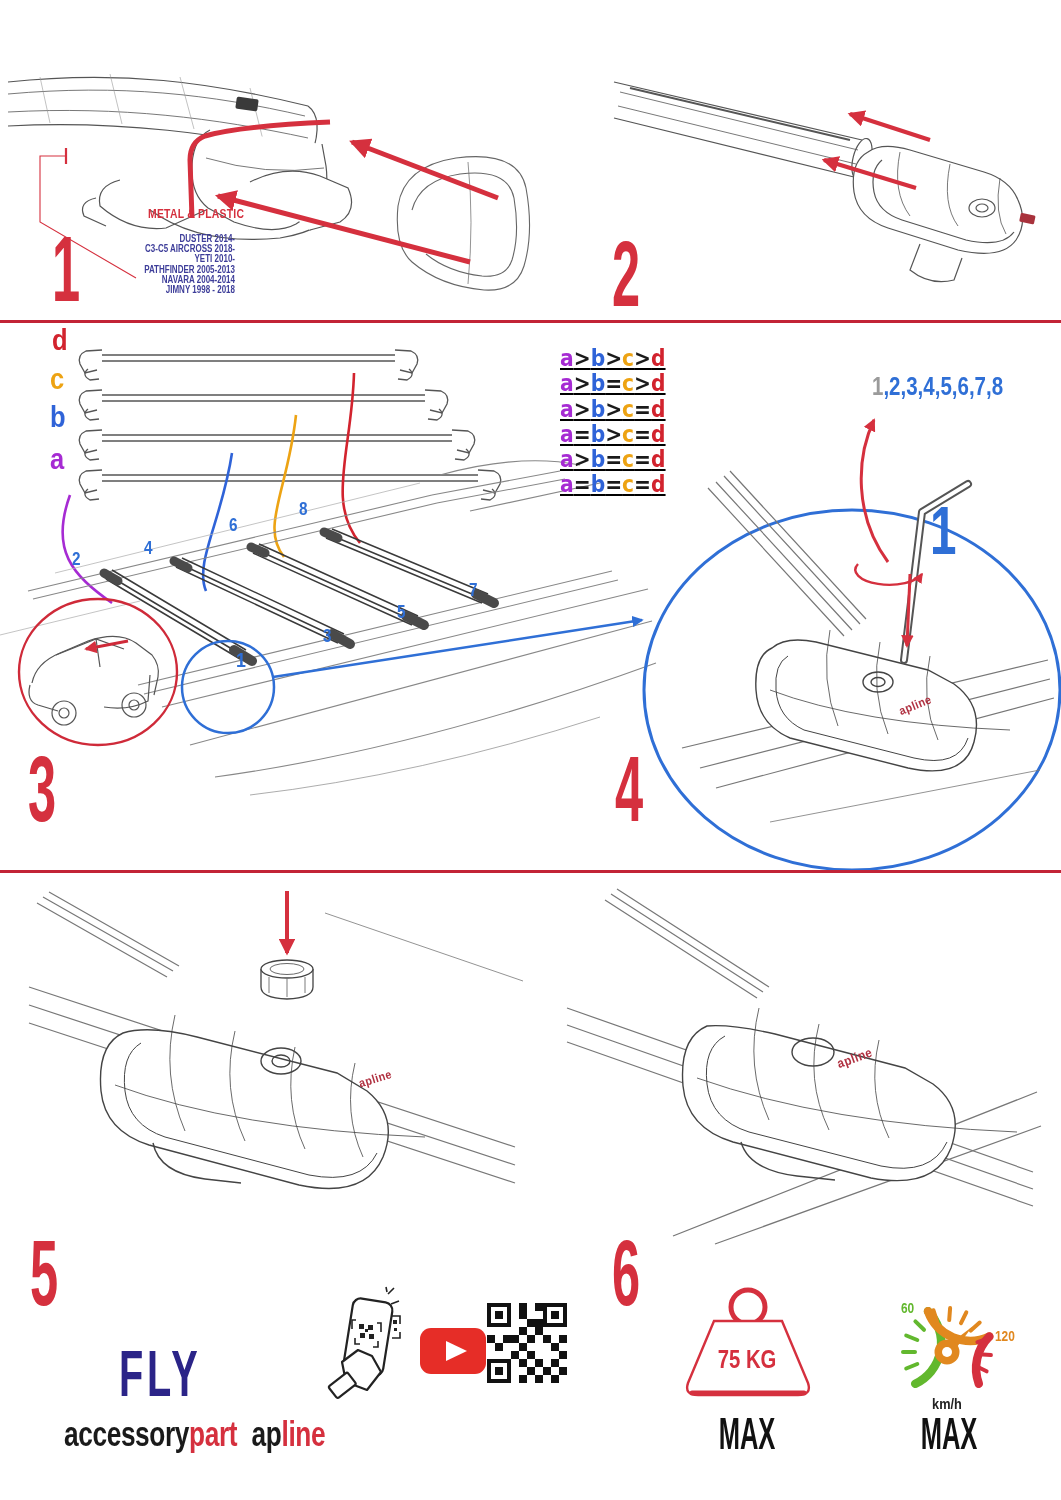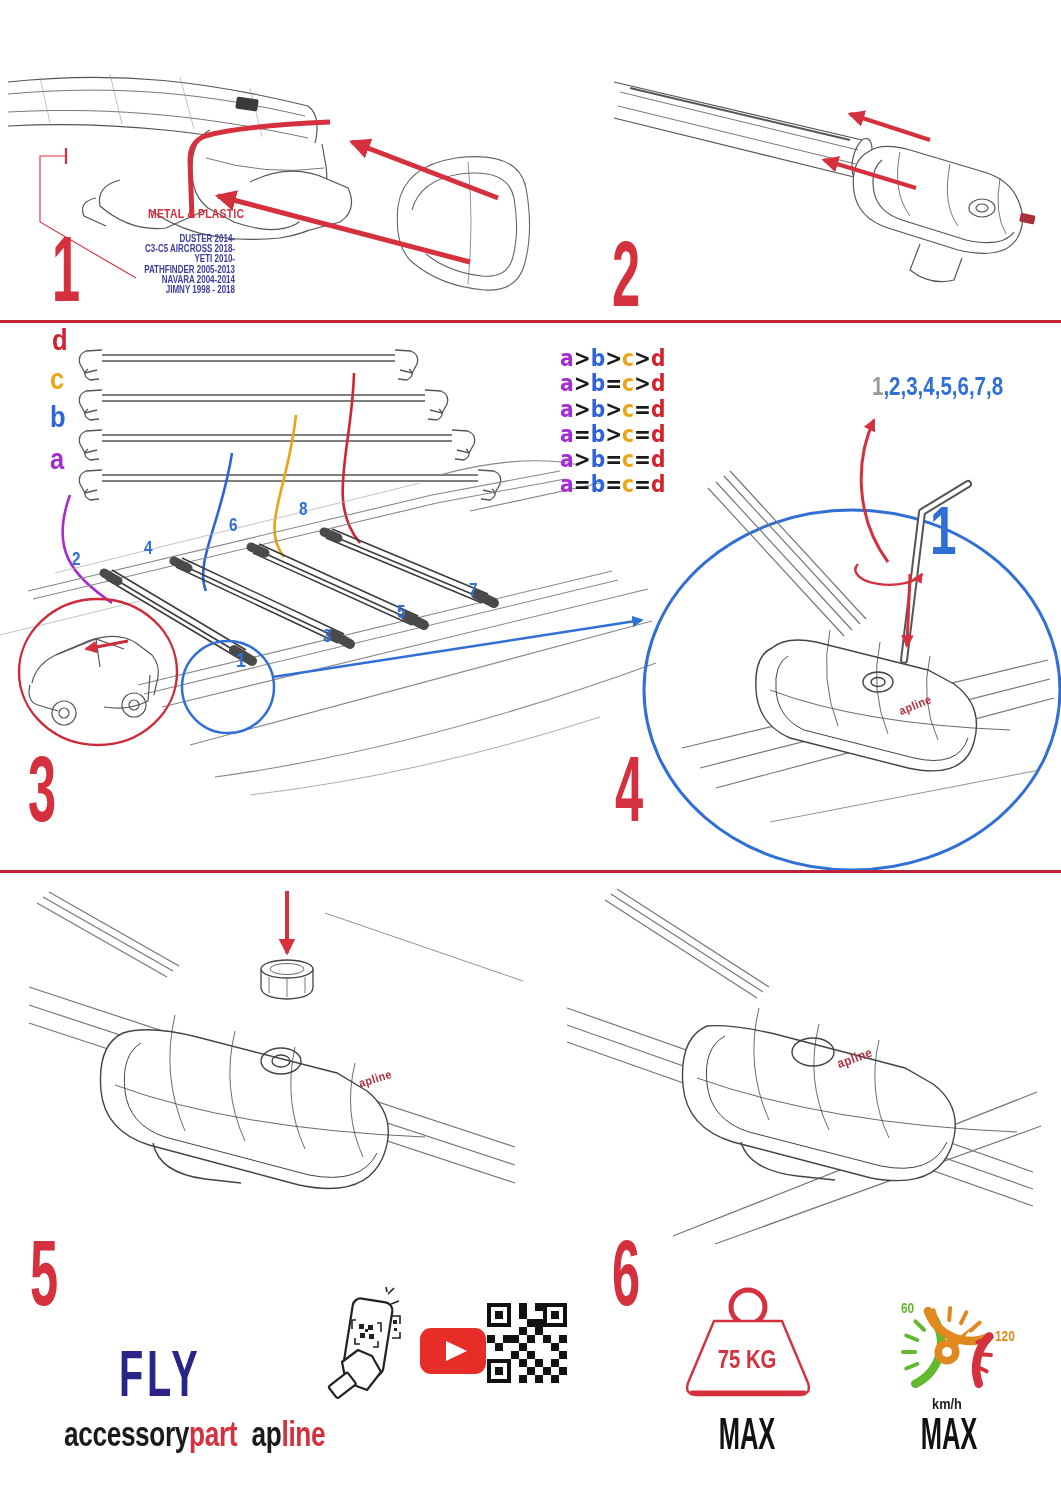--- a/index.html
+++ b/index.html
@@ -198,21 +198,21 @@
       </g>
       <path d="M128,316 L86,324" stroke="#cf2a39" stroke-width="3" fill="none" marker-end="url(#mR)"></path>
     </g>
   </svg>
 
   <div class="p barlabel cd" style="left:52px;top:325px;">d</div>
   <div class="p barlabel cc" style="left:50px;top:364px;">c</div>
   <div class="p barlabel cb" style="left:50px;top:402px;">b</div>
   <div class="p barlabel ca" style="left:50px;top:444px;">a</div>
 
-  <div class="p" style="left:560px;top:346px;">
+  <div class="p" style="left:560px;top:346px;text-decoration:underline;">
     <div class="cmp">
       <span class="ca">a</span><span class="cop">&gt;</span><span class="cb">b</span><span class="cop">&gt;</span><span class="cc">c</span><span class="cop">&gt;</span><span class="cd">d</span>
     </div>
     <div class="cmp">
       <span class="ca">a</span><span class="cop">&gt;</span><span class="cb">b</span><span class="cop">=</span><span class="cc">c</span><span class="cop">&gt;</span><span class="cd">d</span>
     </div>
     <div class="cmp">
       <span class="ca">a</span><span class="cop">&gt;</span><span class="cb">b</span><span class="cop">&gt;</span><span class="cc">c</span><span class="cop">=</span><span class="cd">d</span>
     </div>
     <div class="cmp">

